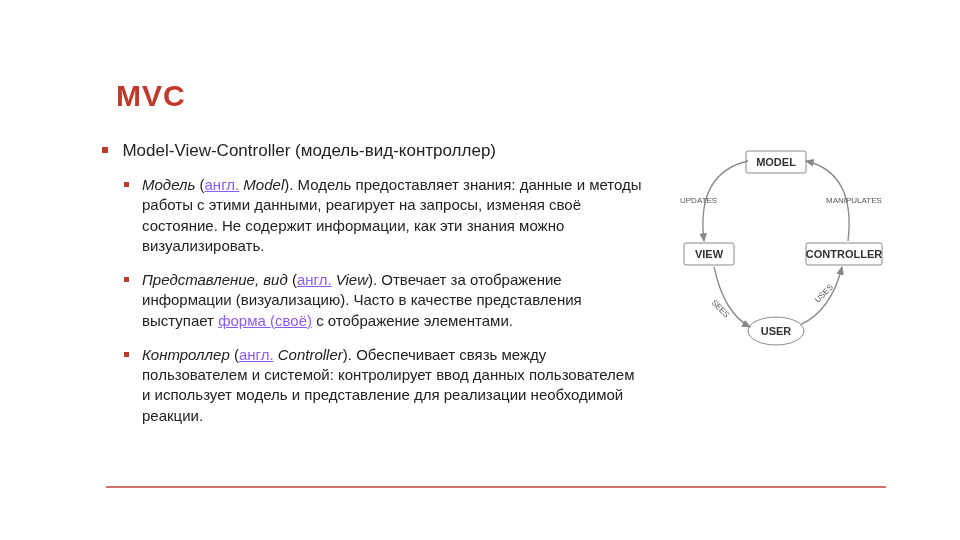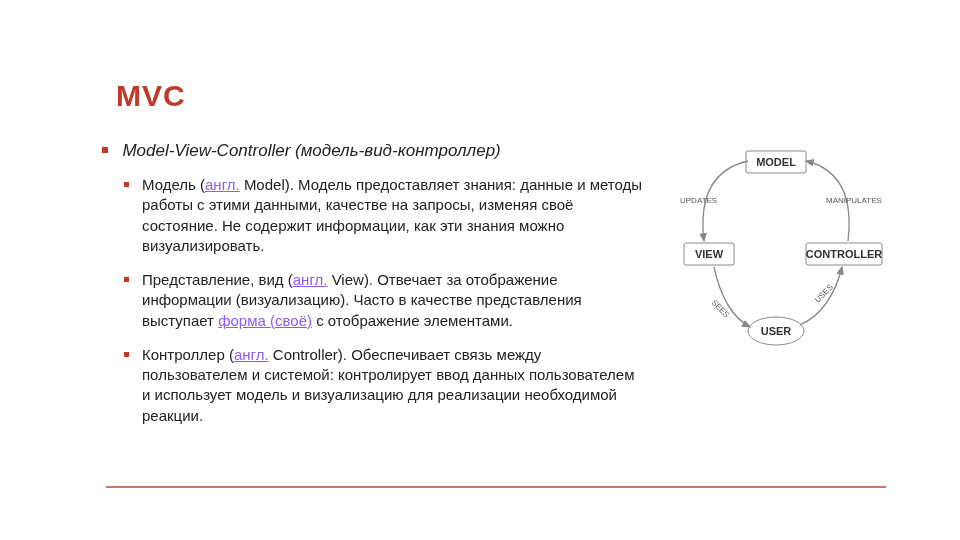--- a/index.html
+++ b/index.html
@@ -1,27 +1,27 @@
 <!DOCTYPE html>
 <html><head>
 <meta charset="utf-8">
 <style>
   * { margin: 0; padding: 0; box-sizing: border-box; }
   html, body { width: 960px; height: 540px; background: #fff; font-family: Arial, Helvetica, sans-serif; }
   .slide { position: relative; width: 960px; height: 540px; padding: 79px 90px 60px 100px; margin-left: 16px; }
   .title { color: #c0392b; font-weight: bold; font-size: 30px; letter-spacing: 1px; margin-bottom: 28px; }
   .content { display: flex; gap: 20px; }
   .left { flex: 1 1 auto; max-width: 560px; }
-  .heading-row { margin-left: -14px; margin-bottom: 14px; font-style: italic; }
+  .heading-row { margin-left: -14px; margin-bottom: 14px; }
   .bullet-sq { display: inline-block; width: 6px; height: 6px; background: #c0392b; vertical-align: middle; margin-right: 10px; position: relative; top: -2px; }
   .heading { display: inline; font-size: 17px; color: #222; }
   .items { margin-left: 26px; }
   .item { font-size: 15px; color: #222; line-height: 1.35; margin-bottom: 14px; position: relative; padding-left: 0; }
   .item .sb { display: inline-block; width: 5px; height: 5px; background: #c0392b; position: absolute; left: -18px; top: 7px; }
-  .term-it { }
+  .term-it { font-style: italic; }
   .link { color: #8b5cf6; text-decoration: underline; }
   .right { flex: 0 0 220px; padding-top: 2px; }
   .diagram { width: 220px; height: 220px; }
   .box { fill: #fff; stroke: #888; stroke-width: 1; }
   .lbl { font-family: Arial, sans-serif; font-size: 11px; fill: #333; font-weight: bold; }
   .elab { font-family: Arial, sans-serif; font-size: 8px; fill: #555; }
   .edge { stroke: #888; stroke-width: 1.3; fill: none; marker-end: url(#arrow); }
   .sep { position: absolute; left: 90px; right: 90px; bottom: 52px; height: 2px; background: #c0392b; opacity: .7; }
 </style>
 </head>
@@ -35,35 +35,35 @@
       <div class="heading-row">
         <span class="bullet-sq"></span>
         <span class="heading">Model-View-Controller (модель-вид-контроллер)</span>
       </div>
 
       <div class="items">
         <div class="item">
           <span class="sb"></span>
           <span class="term-it">Модель</span>
           <span> (</span><a class="link">англ.</a>
-          <span> </span><span class="term-it">Model</span><span>). Модель предоставляет знания: данные и методы работы с этими данными, качестве на запросы, изменяя своё состояние. Не содержит информации, как эти знания можно визуализировать.</span>
+          <span> </span><span class="term-it">Model</span><span>). Модель предоставляет знания: данные и методы работы с этими данными, реагирует на запросы, изменяя своё состояние. Не содержит информации, как эти знания можно визуализировать.</span>
         </div>
 
         <div class="item">
           <span class="sb"></span>
           <span class="term-it">Представление, вид</span>
           <span> (</span><a class="link">англ.</a>
           <span> </span><span class="term-it">View</span><span>). Отвечает за отображение информации (визуализацию). Часто в качестве представления выступает </span><a class="link">форма (своё)</a><span> с отображение элементами.</span>
         </div>
 
         <div class="item">
           <span class="sb"></span>
           <span class="term-it">Контроллер</span>
           <span> (</span><a class="link">англ.</a>
-          <span> </span><span class="term-it">Controller</span><span>). Обеспечивает связь между пользователем и системой: контролирует ввод данных пользователем и использует модель и визуализацию для реализации необходимой реакции.</span>
+          <span> </span><span class="term-it">Controller</span><span>). Обеспечивает связь между пользователем и системой: контролирует ввод данных пользователем и использует модель и представление для реализации необходимой реакции.</span>
         </div>
       </div>
     </div>
 
     <div class="right">
       <svg class="diagram" viewBox="0 0 220 220">
         <defs>
           <marker id="arrow" markerWidth="8" markerHeight="8" refX="6" refY="3" orient="auto">
             <path d="M0,0 L7,3 L0,6 Z" fill="#888"></path>
           </marker>

